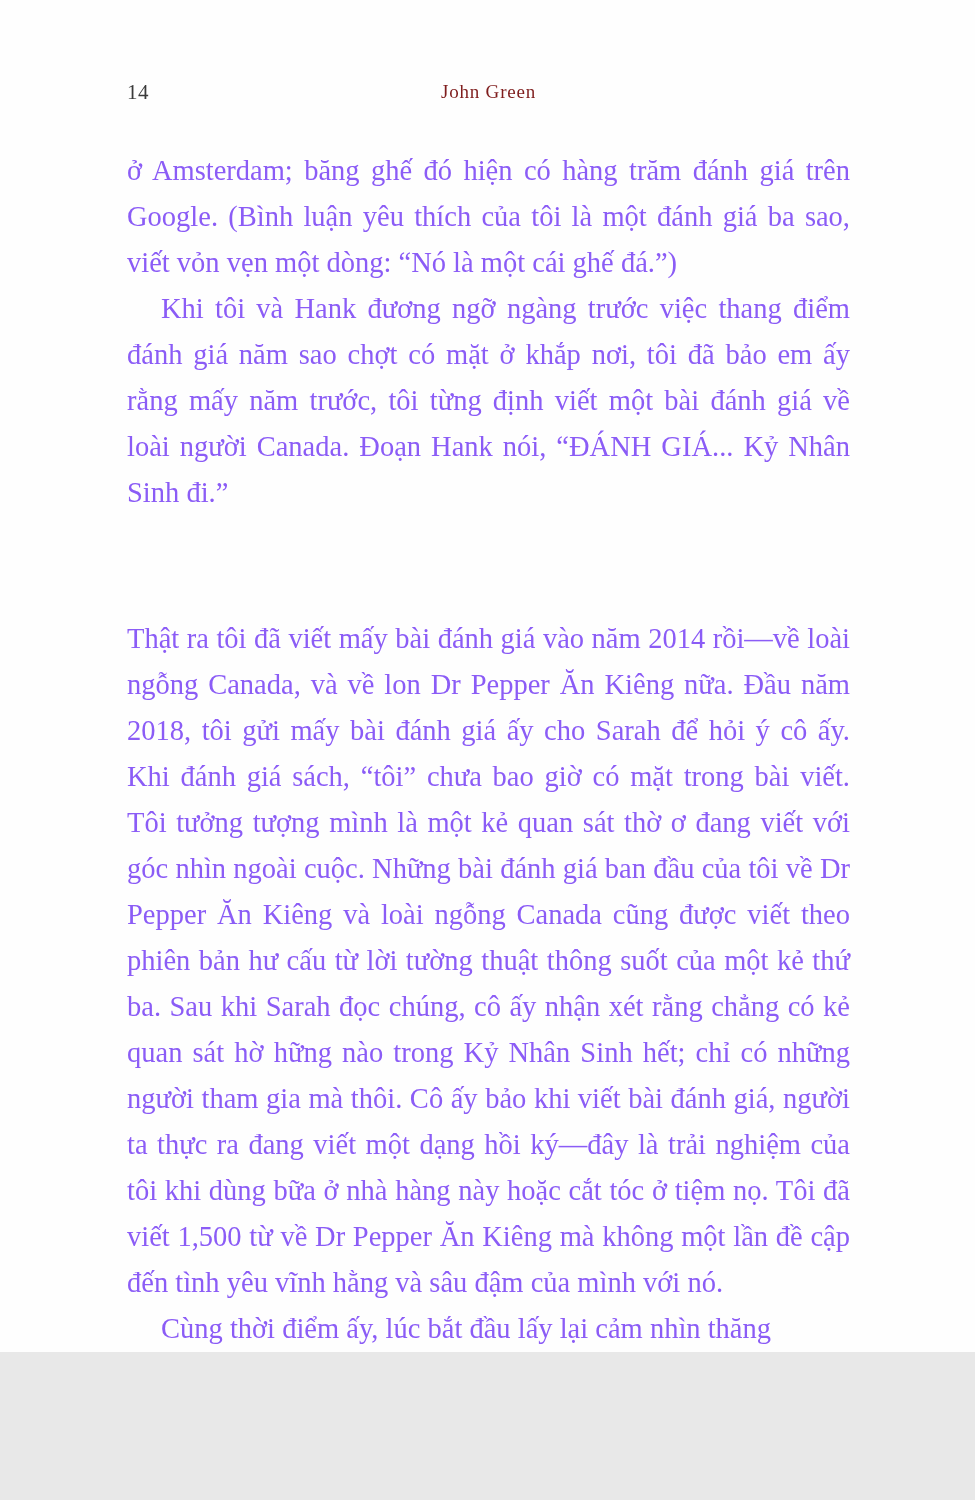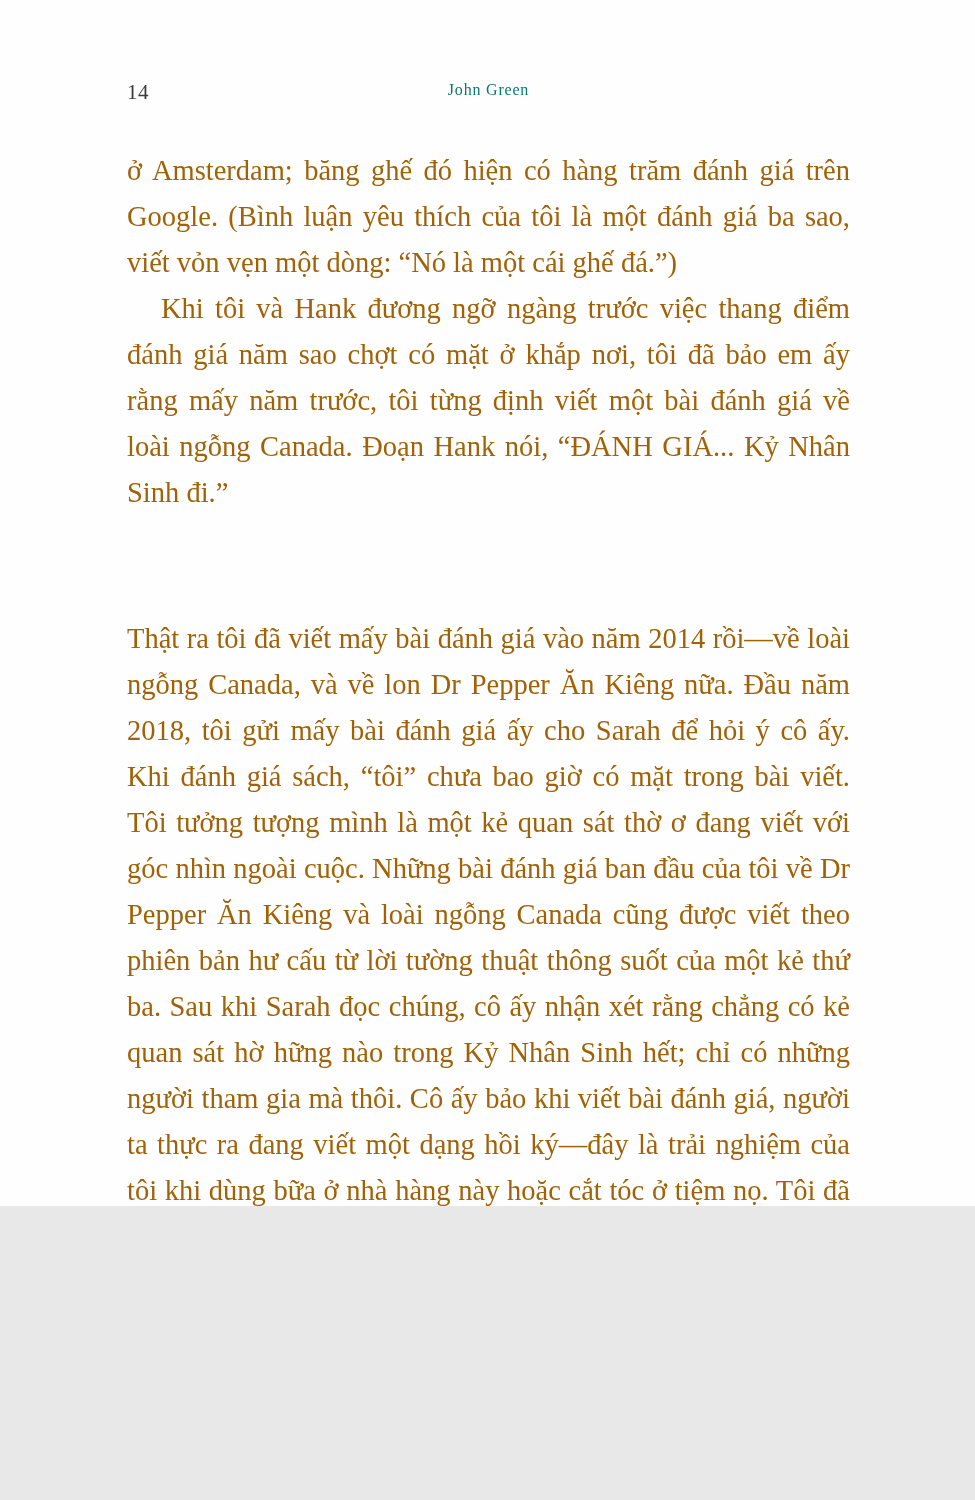--- a/index.html
+++ b/index.html
@@ -3,21 +3,21 @@
 <meta charset="utf-8">
 <style>
   html, body {
     margin: 0;
     padding: 0;
     background: #e8e8e8;
   }
   .sheet {
     position: relative;
     width: 975px;
-    height: 1206px;
+    height: 1352px;
     margin: 0 auto;
     background: #fefefe;
     color: #222;
     font-family: "Liberation Serif", "DejaVu Serif", serif;
     overflow: hidden;
     box-sizing: border-box;
     padding-left: 16px;
   }
   .running-head {
     position: absolute;
@@ -33,33 +33,33 @@
     font-size: 21px;
     color: #3a3a3a;
     letter-spacing: 0.5px;
   }
   .running-title {
     position: absolute;
     left: 0;
     right: 0;
     top: 1px;
     text-align: center;
-    font-size: 16px;
-    color: #0f766e;
+    font-size: 19px;
+    color: #7f1d1d;
     letter-spacing: 0.8px;
   }
   .page-body {
     position: absolute;
     top: 148px;
     left: 127px;
     width: 723px;
     font-size: 28.5px;
     line-height: 46px;
     text-align: justify;
-    color: #a16207;
+    color: #8b5cf6;
   }
   .page-body p {
     margin: 0;
     padding: 0;
   }
   .page-body p.indent {
     text-indent: 34px;
   }
   .page-body p.section-start {
     margin-top: 100px;
@@ -70,18 +70,18 @@
 
 <div class="sheet">
 
   <header class="running-head">
     <span class="page-number">14</span>
     <span class="running-title">John Green</span>
   </header>
 
   <main class="page-body">
     <p class="para">ở Amsterdam; băng ghế đó hiện có hàng trăm đánh giá trên Google. (Bình luận yêu thích của tôi là một đánh giá ba sao, viết vỏn vẹn một dòng: “Nó là một cái ghế đá.”)</p>
-    <p class="para indent">Khi tôi và Hank đương ngỡ ngàng trước việc thang điểm đánh giá năm sao chợt có mặt ở khắp nơi, tôi đã bảo em ấy rằng mấy năm trước, tôi từng định viết một bài đánh giá về loài ngỗng Canada. Đoạn Hank nói, “ĐÁNH GIÁ... Kỷ Nhân Sinh đi.”</p>
+    <p class="para indent">Khi tôi và Hank đương ngỡ ngàng trước việc thang điểm đánh giá năm sao chợt có mặt ở khắp nơi, tôi đã bảo em ấy rằng mấy năm trước, tôi từng định viết một bài đánh giá về loài người Canada. Đoạn Hank nói, “ĐÁNH GIÁ... Kỷ Nhân Sinh đi.”</p>
     <p class="para section-start">Thật ra tôi đã viết mấy bài đánh giá vào năm 2014 rồi—về loài ngỗng Canada, và về lon Dr Pepper Ăn Kiêng nữa. Đầu năm 2018, tôi gửi mấy bài đánh giá ấy cho Sarah để hỏi ý cô ấy. Khi đánh giá sách, “tôi” chưa bao giờ có mặt trong bài viết. Tôi tưởng tượng mình là một kẻ quan sát thờ ơ đang viết với góc nhìn ngoài cuộc. Những bài đánh giá ban đầu của tôi về Dr Pepper Ăn Kiêng và loài ngỗng Canada cũng được viết theo phiên bản hư cấu từ lời tường thuật thông suốt của một kẻ thứ ba. Sau khi Sarah đọc chúng, cô ấy nhận xét rằng chẳng có kẻ quan sát hờ hững nào trong Kỷ Nhân Sinh hết; chỉ có những người tham gia mà thôi. Cô ấy bảo khi viết bài đánh giá, người ta thực ra đang viết một dạng hồi ký—đây là trải nghiệm của tôi khi dùng bữa ở nhà hàng này hoặc cắt tóc ở tiệm nọ. Tôi đã viết 1,500 từ về Dr Pepper Ăn Kiêng mà không một lần đề cập đến tình yêu vĩnh hằng và sâu đậm của mình với nó.</p>
     <p class="para indent">Cùng thời điểm ấy, lúc bắt đầu lấy lại cảm nhìn thăng</p>
   </main>
 
 </div>
 
 </body></html>

